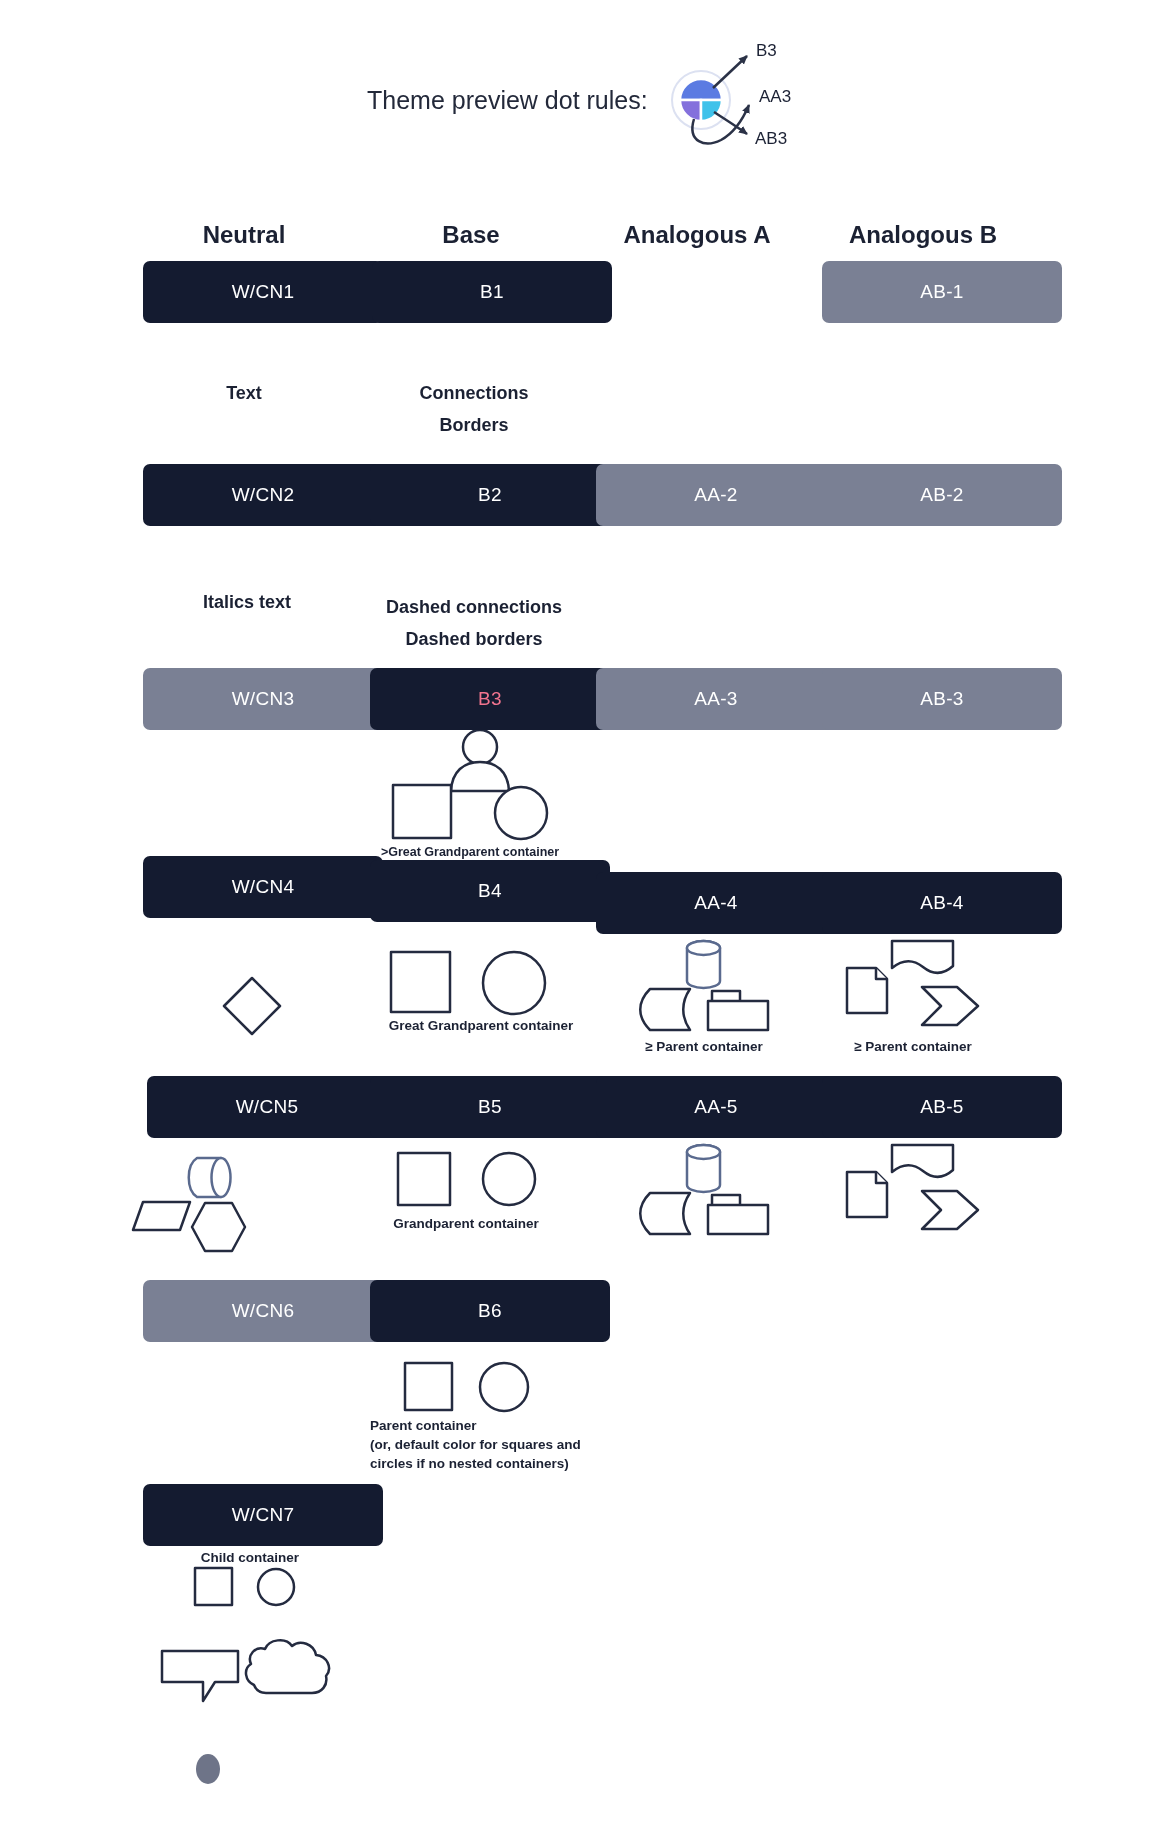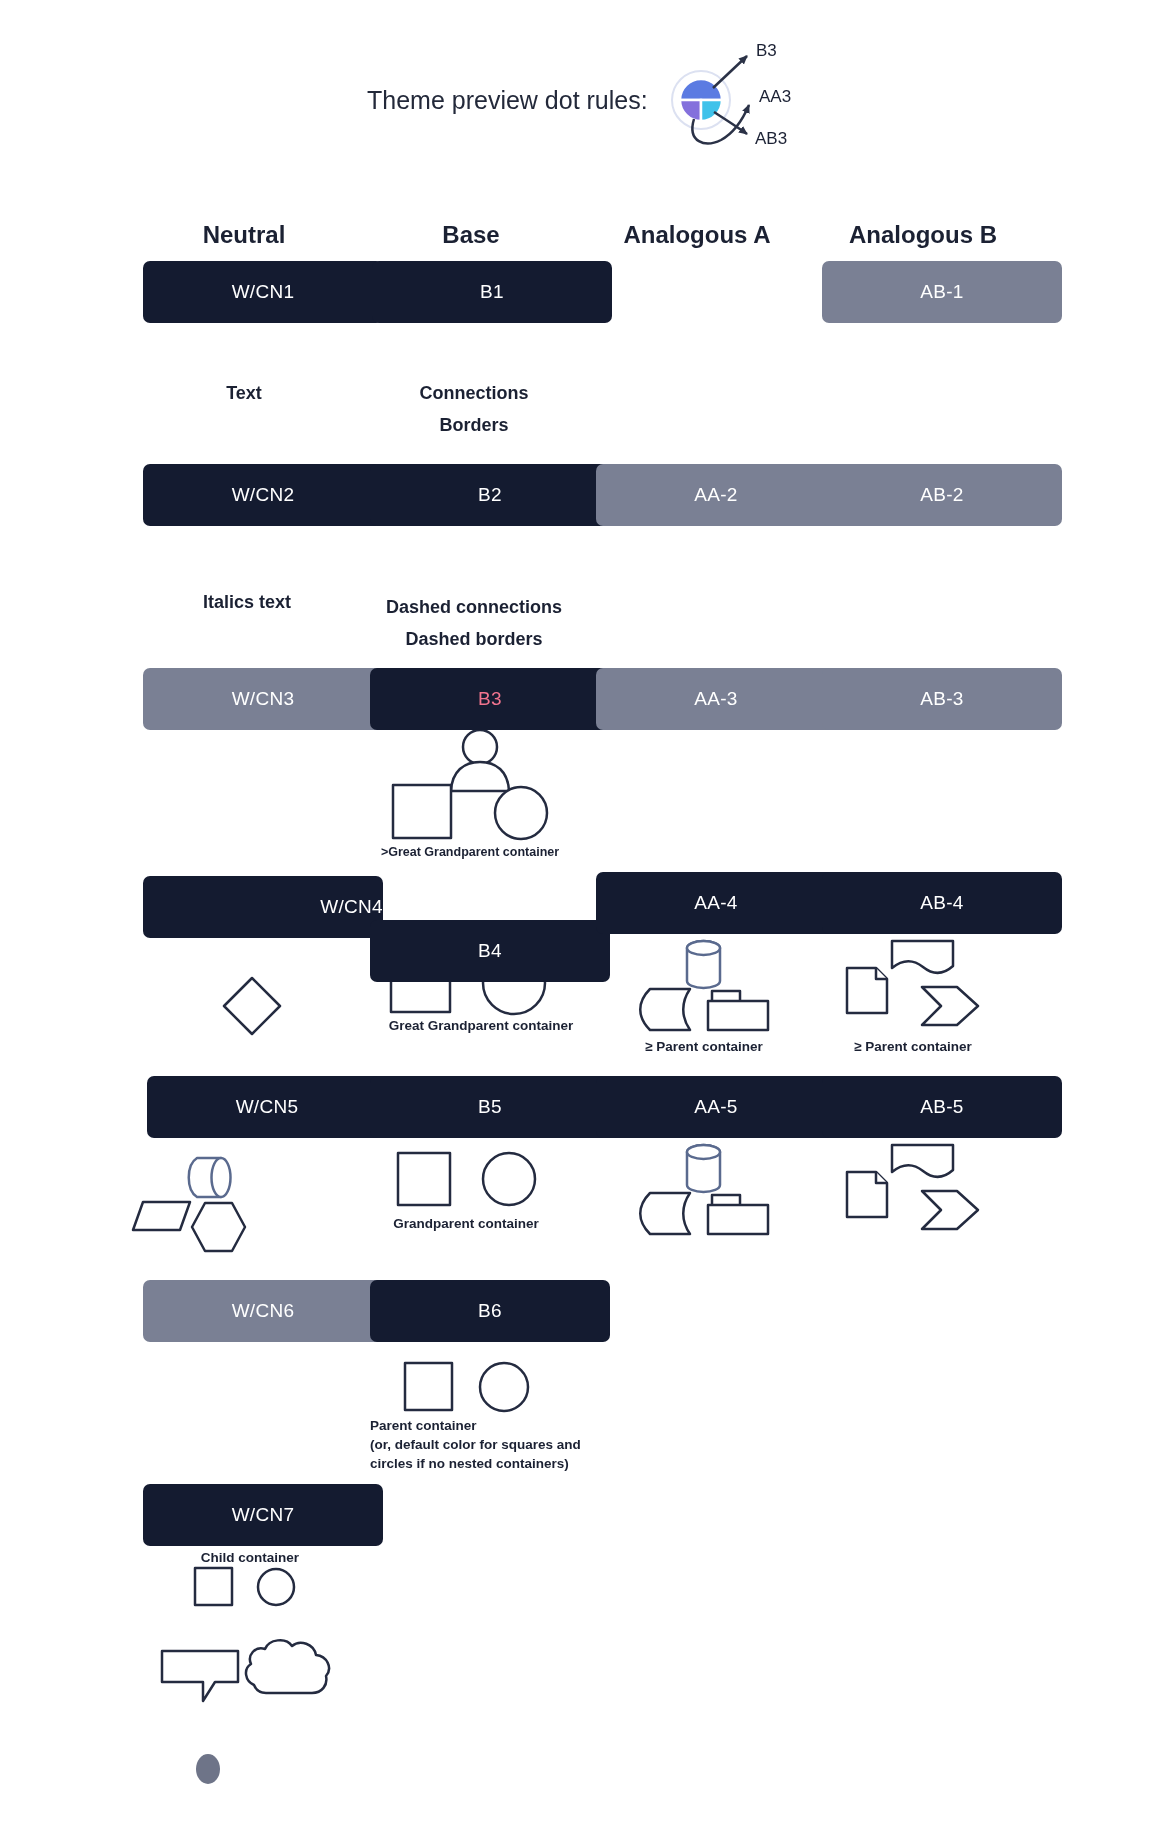--- a/index.html
+++ b/index.html
@@ -169,24 +169,24 @@
     </div>
   <div class="swatch gray" style="left:596px;top:668px;">
       <span>AA-3</span>
     </div>
   <div class="swatch gray" style="left:822px;top:668px;">
       <span>AB-3</span>
     </div>
 
   <div class="caption tiny" style="left:470px;top:845px;">&gt;Great Grandparent container</div>
 
-  <div class="swatch dark" style="left:143px;top:876px;justify-content:flex-end;">
+  <div class="swatch dark" style="left:143px;top:856px;">
       <span>W/CN4</span>
     </div>
-  <div class="swatch dark" style="left:370px;top:920px;">
+  <div class="swatch dark" style="left:370px;top:860px;">
       <span>B4</span>
     </div>
   <div class="swatch dark" style="left:596px;top:872px;">
       <span>AA-4</span>
     </div>
   <div class="swatch dark" style="left:822px;top:872px;">
       <span>AB-4</span>
     </div>
 
   <div class="caption small" style="left:481px;top:1018px;">Great Grandparent container</div>

